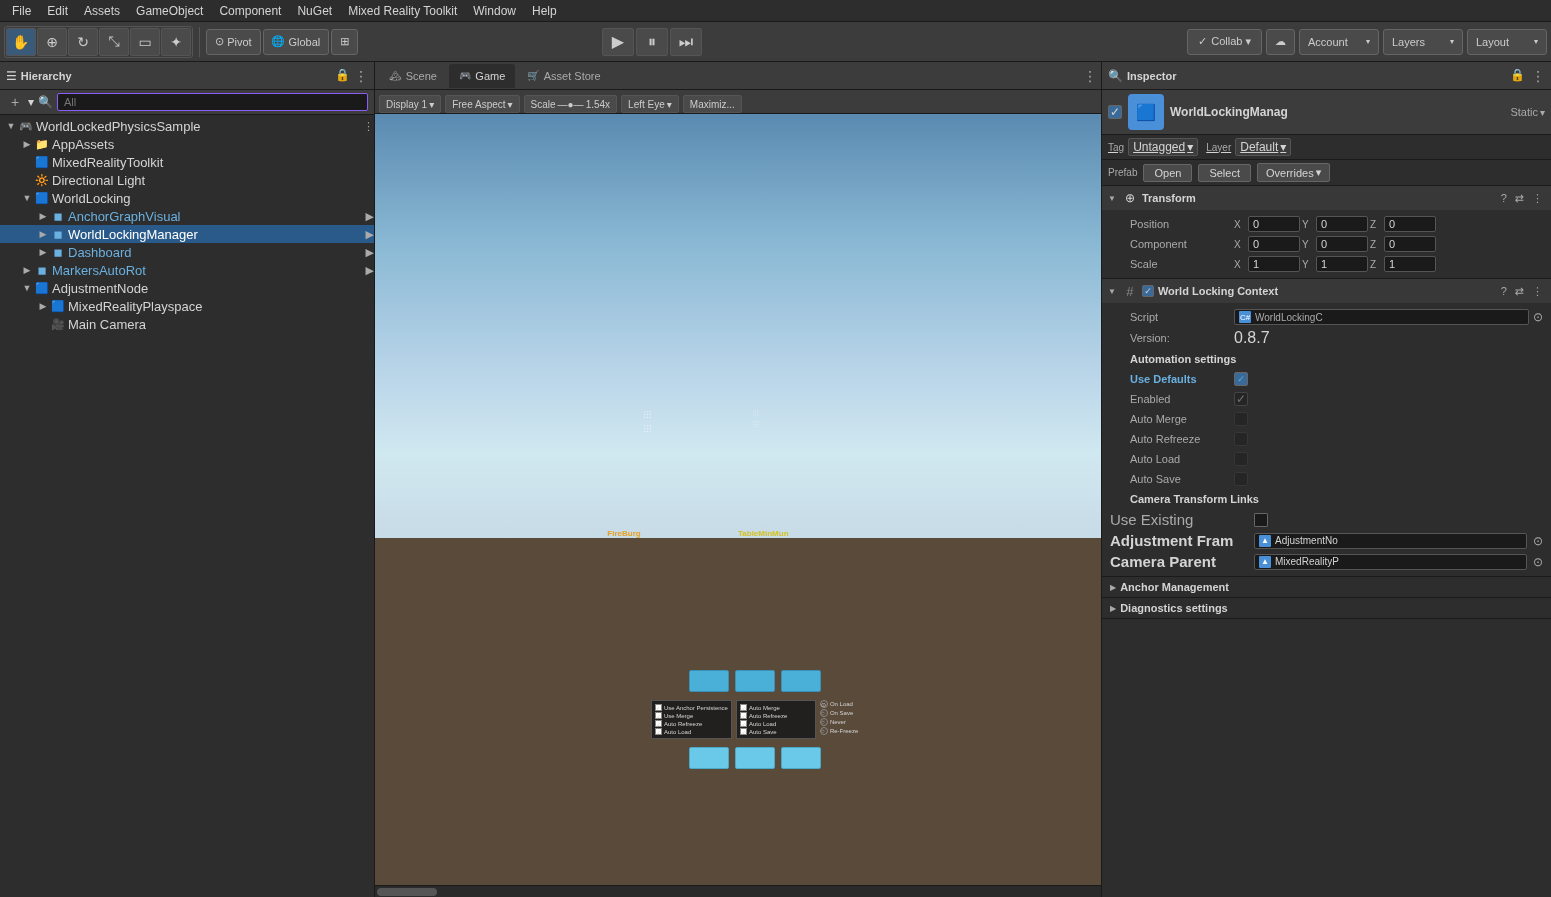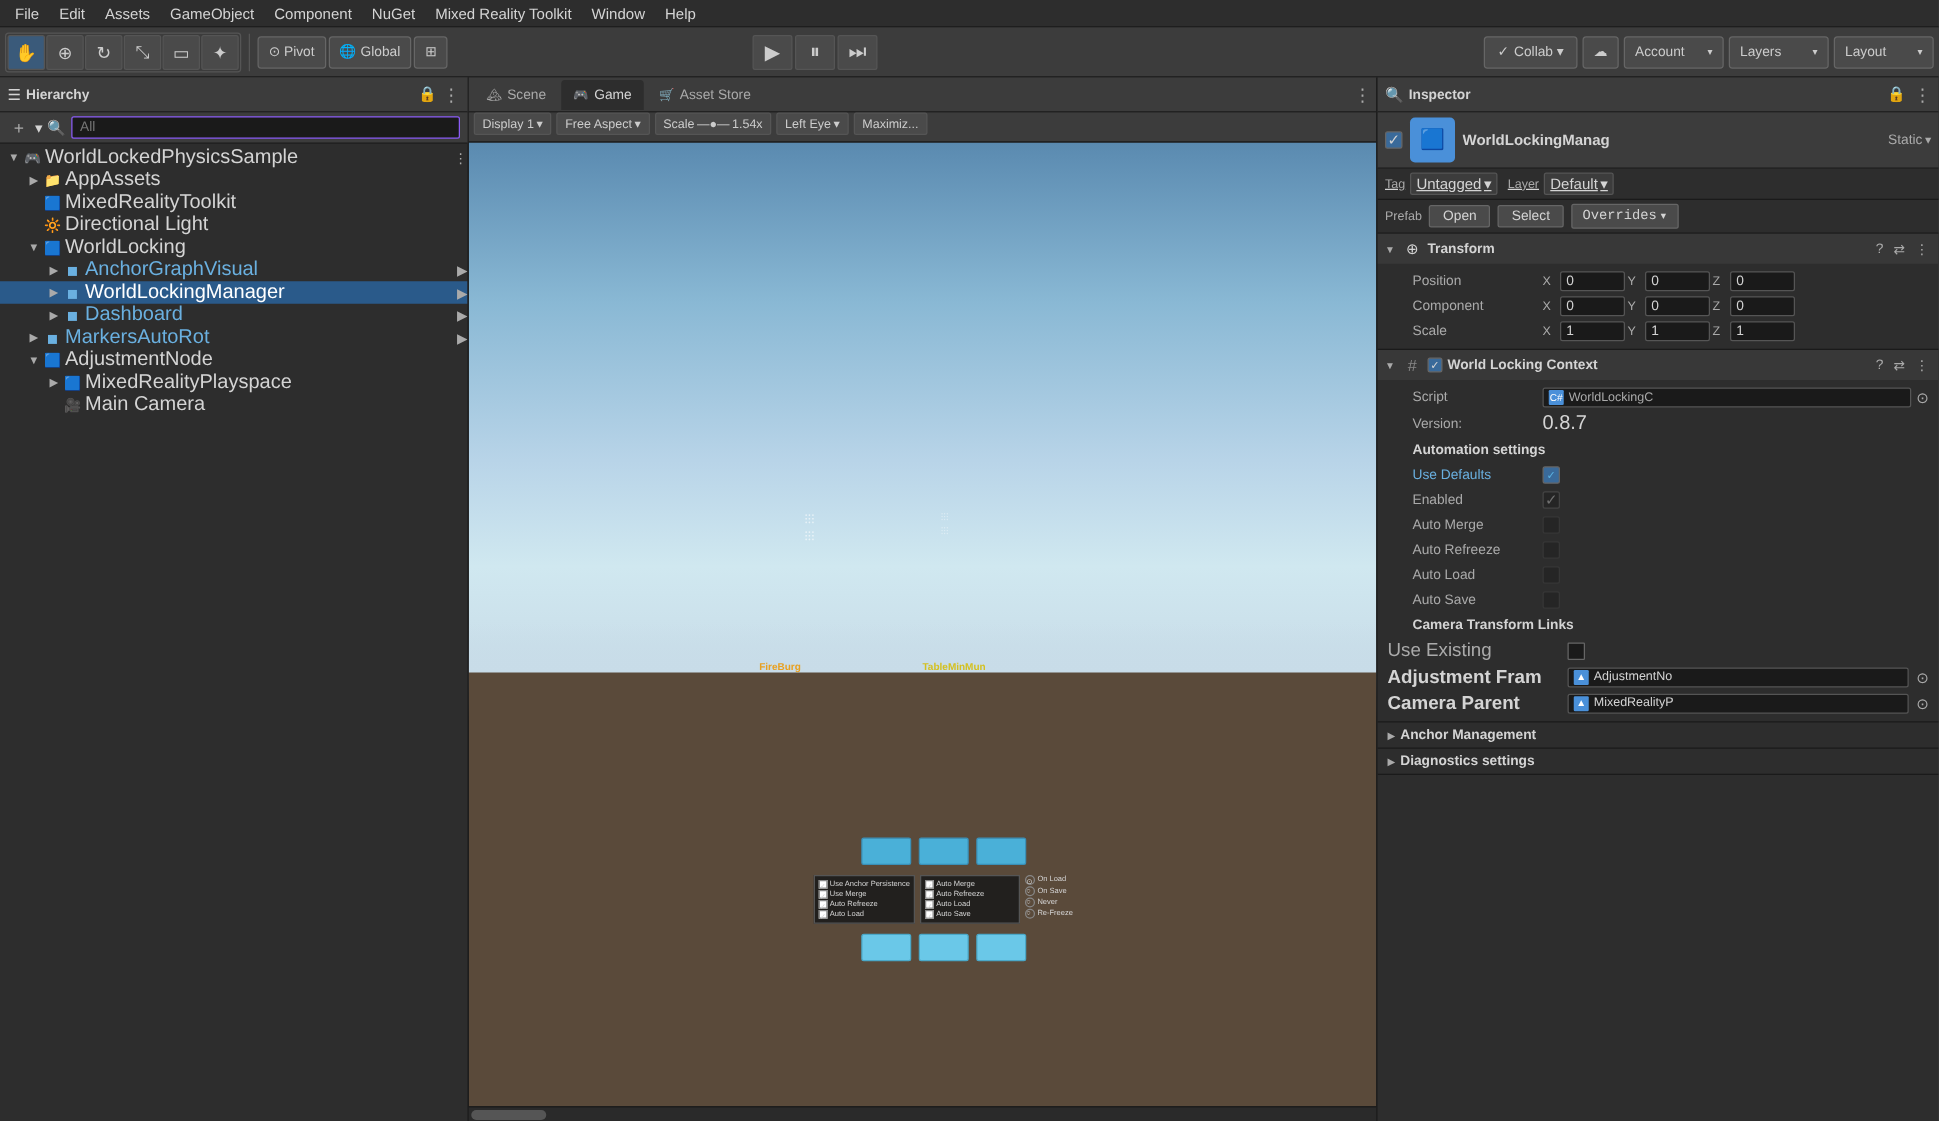--- a/index.html
+++ b/index.html
@@ -32,33 +32,33 @@
     .panel-header { display: flex; align-items: center; background: #3c3c3c; height: 28px; padding: 0 6px; border-bottom: 1px solid #1a1a1a; gap: 4px; }
     .panel-title { font-size: 11px; font-weight: bold; color: #d4d4d4; }
     .panel-header-icons { display: flex; gap: 4px; margin-left: auto; }
     .search-bar { display: flex; align-items: center; padding: 3px 6px; background: #3c3c3c; border-bottom: 1px solid #1a1a1a; gap: 4px; }
     .search-input { flex: 1; background: #1a1a1a; border: 1px solid #8b5cf6; border-radius: 2px; padding: 2px 6px; color: #d4d4d4; font-size: 11px; outline: none; }
     .hierarchy-content { flex: 1; overflow-y: auto; padding: 2px 0; }
     .tree-item { display: flex; align-items: center; padding: 1px 0; cursor: pointer; white-space: nowrap; height: 18px; }
     .tree-item.selected { background: #2a5a8a; }
     .tree-arrow { width: 14px; display: flex; align-items: center; justify-content: center; font-size: 9px; color: #aaa; flex-shrink: 0; }
     .tree-icon { width: 16px; height: 16px; display: flex; align-items: center; justify-content: center; font-size: 11px; flex-shrink: 0; margin-right: 2px; }
-    .tree-label { font-size: 16px; color: #d4d4d4; }
+    .tree-label { font-size: 13px; color: #d4d4d4; }
     .tree-label.blue { color: #6ab0e0; }
     .tree-label.highlight { color: #fff; }
     .add-btn { display: flex; align-items: center; justify-content: center; width: 18px; height: 18px; cursor: pointer; color: #aaa; font-size: 14px; }
 
     
     .center-panel { flex: 1; display: flex; flex-direction: column; background: #1a1a1a; }
     .tab-bar { display: flex; align-items: center; background: #3c3c3c; height: 28px; border-bottom: 1px solid #1a1a1a; padding: 0 4px; gap: 2px; }
     .tab { display: flex; align-items: center; gap: 4px; padding: 2px 10px; height: 24px; cursor: pointer; font-size: 11px; color: #aaa; border-radius: 3px 3px 0 0; }
     .tab.active { background: #2d2d2d; color: #d4d4d4; }
     .tab-icon { font-size: 10px; }
     .tab-more { margin-left: auto; color: #aaa; cursor: pointer; }
-    .scene-toolbar { display: flex; align-items: flex-start; background: #3c3c3c; height: 24px; padding: 0 4px; gap: 4px; border-bottom: 1px solid #1a1a1a; }
+    .scene-toolbar { display: flex; align-items: flex-end; background: #3c3c3c; height: 24px; padding: 0 4px; gap: 4px; border-bottom: 1px solid #1a1a1a; }
     .scene-dropdown { display: flex; align-items: center; gap: 2px; padding: 1px 6px; background: #4a4a4a; border: 1px solid #555; border-radius: 2px; cursor: pointer; font-size: 10px; color: #ccc; height: 18px; }
     .scene-view { flex: 1; background: #1a1a1a; position: relative; overflow: hidden; }
 
     
     .sky-gradient { width: 100%; height: 55%; background: linear-gradient(180deg, #5a8ab0 0%, #89b8d4 30%, #b8d4e8 60%, #d0e8f0 80%, #c8dce8 100%); position: absolute; top: 0; left: 0; }
     .ground { width: 100%; height: 45%; background: #5a4a3a; position: absolute; bottom: 0; left: 0; }
     .horizon-fog { width: 100%; height: 80px; position: absolute; top: calc(55% - 40px); left: 0; background: linear-gradient(180deg, transparent, #c8dce8 50%, transparent); }
     .small-particles { position: absolute; top: 38%; left: 37%; color: rgba(255,255,255,0.6); font-size: 10px; }
     .scene-ui-panel { position: absolute; bottom: 15%; left: 38%; display: flex; flex-direction: column; align-items: center; gap: 4px; }
     .blue-buttons-row { display: flex; gap: 6px; }
@@ -78,21 +78,21 @@
     .obj-name { font-size: 12px; color: #d4d4d4; font-weight: bold; flex: 1; min-width: 0; overflow: hidden; text-overflow: ellipsis; white-space: nowrap; }
     .static-row { display: flex; align-items: center; gap: 2px; }
     .static-label { font-size: 11px; color: #aaa; }
     .static-arrow { font-size: 10px; color: #aaa; }
     .tag-layer-row { display: flex; align-items: center; padding: 3px 6px; gap: 8px; border-bottom: 1px solid #1a1a1a; background: #2d2d2d; flex-shrink: 0; }
     .tag-group { display: flex; align-items: center; gap: 4px; text-decoration: underline; }
     .field-label { font-size: 10px; color: #aaa; }
     .dropdown-small { display: flex; align-items: center; gap: 2px; background: #3c3c3c; border: 1px solid #555; border-radius: 2px; padding: 1px 4px; cursor: pointer; }
     .prefab-row { display: flex; align-items: center; padding: 3px 6px; gap: 6px; border-bottom: 1px solid #1a1a1a; flex-shrink: 0; }
     .prefab-btn { padding: 2px 10px; background: #4a4a4a; border: 1px solid #666; border-radius: 2px; cursor: pointer; font-size: 11px; color: #d4d4d4; }
-    .overrides-btn { display: flex; align-items: center; gap: 2px; padding: 2px 8px; background: #4a4a4a; border: 1px solid #666; border-radius: 2px; cursor: pointer; font-size: 11px; color: #d4d4d4; font-family: Liberation Mono, monospace; }
+    .overrides-btn { display: flex; align-items: center; gap: 2px; padding: 2px 8px; background: #4a4a4a; border: 1px solid #666; border-radius: 2px; cursor: pointer; font-size: 11px; color: #d4d4d4; }
 
     
     .component-section { border-bottom: 1px solid #1a1a1a; flex-shrink: 0; }
     .component-header { display: flex; align-items: center; padding: 4px 6px; background: #383838; gap: 4px; cursor: pointer; }
     .component-arrow { font-size: 8px; color: #aaa; margin-right: 2px; }
     .component-icon { width: 16px; height: 16px; display: flex; align-items: center; justify-content: center; font-size: 12px; }
     .component-title { font-size: 11px; font-weight: bold; color: #d4d4d4; flex: 1; }
     .component-actions { display: flex; gap: 4px; margin-left: auto; }
     .comp-action-btn { font-size: 11px; color: #aaa; cursor: pointer; padding: 0 2px; }
     .component-body { padding: 4px 0; }
@@ -568,21 +568,21 @@
         <div class="prop-row">
           <span class="prop-label">Version:</span>
           <span class="version-value">0.8.7</span>
         </div>
 
         <div class="prop-row">
           <span class="section-label" style="padding:0;">Automation settings</span>
         </div>
 
         <div class="prop-row">
-          <span class="prop-label" style="color:#6ab0e0;font-weight:normal;">Use Defaults</span>
+          <span class="prop-label" style="color:#6ab0e0;font-weight:bold;">Use Defaults</span>
           <div class="checkbox-icon checkbox-checked"></div>
         </div>
 
         <div class="prop-row">
           <span class="prop-label">Enabled</span>
           <div class="checkbox-icon checkbox-unchecked" style="opacity:0.4;">✓</div>
         </div>
 
         <div class="prop-row">
           <span class="prop-label">Auto Merge</span>

